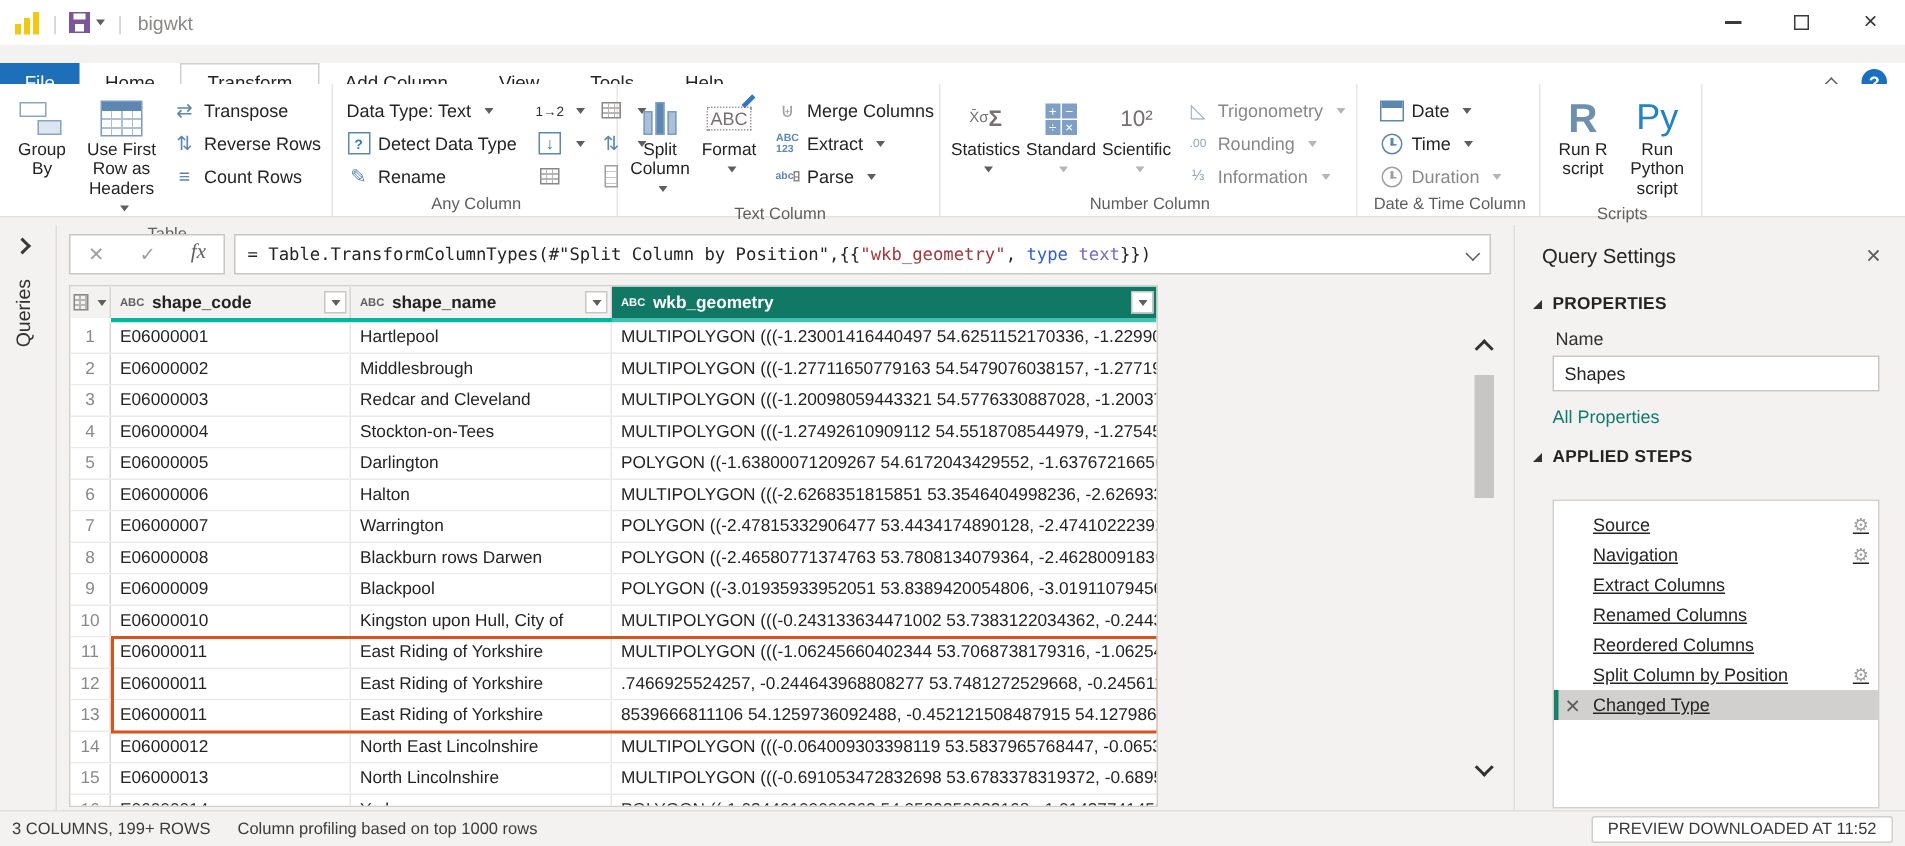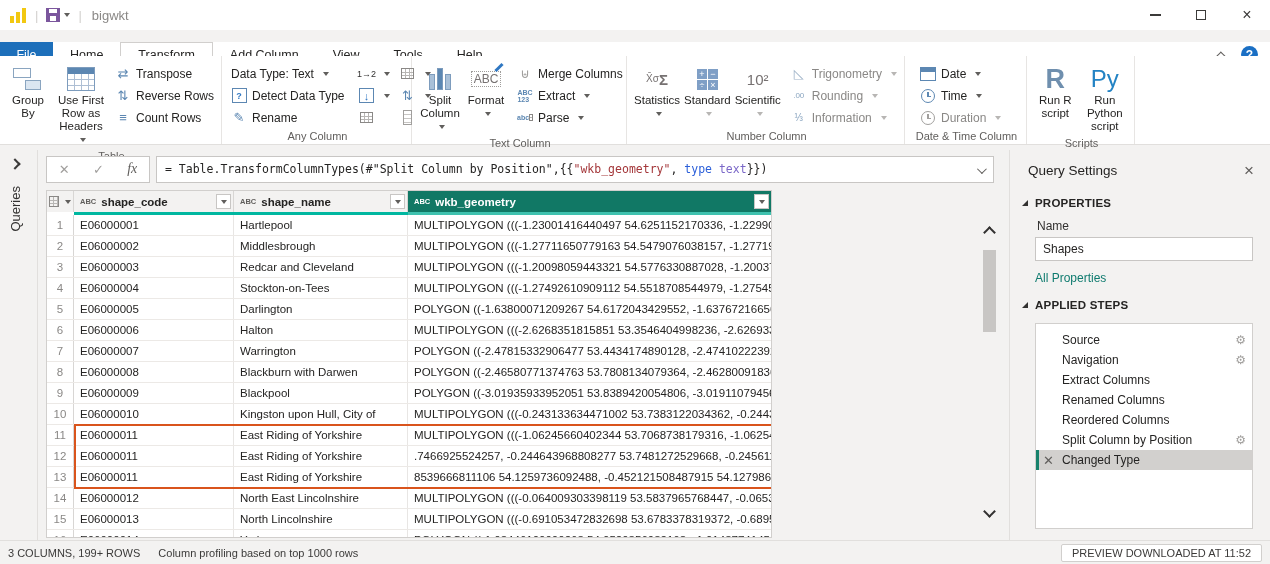--- a/index.html
+++ b/index.html
@@ -121,21 +121,21 @@
   .rightpanel { position:absolute; top:150px; right:0; width:261px; bottom:24px; background:#f3f2f1; border-left:1px solid #e1dfdd; }
   .qs-head { display:flex; align-items:center; padding:12px 16px 6px 18px; }
   .qs-title { font-size:13.5px; color:#252423; }
   .qs-close { margin-left:auto; color:#605e5c; font-size:17px; line-height:1; }
   .sec-head { display:flex; align-items:center; gap:7px; padding:12px 16px 6px 12px; }
   .tri { width:0; height:0; border-left:6px solid transparent; border-bottom:6px solid #323130; }
   .sec-title { font-weight:bold; font-size:11.5px; letter-spacing:.2px; }
   .qs-namelbl { padding:4px 16px 4px 27px; font-size:12px; color:#323130; }
   .qs-input { display:block; margin:0 16px 0 25px; width:218px; height:24px; border:1px solid #c8c6c4; background:#fff; font-family:"Liberation Sans",sans-serif; font-size:12px; padding:0 7px; color:#252423; }
   .qs-link { padding:10px 16px 2px 25px; font-size:12px; color:#0f7b6f; }
-  .steps-box { margin:6px 16px 0 25px; width:218px; height:206px; background:#fff; border:1px solid #d1cfcd; padding-top:6px; }
+  .steps-box { margin:16px 16px 0 25px; width:218px; height:206px; background:#fff; border:1px solid #d1cfcd; padding-top:6px;text-decoration:underline; }
   .step { position:relative; display:flex; align-items:center; height:20px; padding:0 6px 0 26px; font-size:12px; color:#252423; }
   .step .gear { margin-left:auto; color:#a19f9d; font-size:12px; }
   .step .del { position:absolute; left:7px; color:#605e5c; font-size:13px; line-height:1; }
   .step.selected { background:#d2d0ce; }
   .step.selected::before { content:""; position:absolute; left:0; top:0; bottom:0; width:3px; background:#17826c; }
 
   
   .statusbar { position:absolute; left:0; right:0; bottom:0; height:24px; background:#f3f2f1; border-top:1px solid #e1dfdd; display:flex; align-items:center; font-size:11px; color:#3b3a39; padding:0 8px; }
   .sb-left { white-space:nowrap; }
   .sb-mid { margin-left:18px; white-space:nowrap; }
@@ -511,21 +511,21 @@
           </div>
           <div class="trow">
             <div class="tcell rn">7</div>
             <div class="tcell c1">E06000007</div>
             <div class="tcell c2">Warrington</div>
             <div class="tcell c3">POLYGON ((-2.47815332906477 53.4434174890128, -2.474102223926...</div>
           </div>
           <div class="trow">
             <div class="tcell rn">8</div>
             <div class="tcell c1">E06000008</div>
-            <div class="tcell c2">Blackburn with Darwen</div>
+            <div class="tcell c2">Blackburn rows Darwen</div>
             <div class="tcell c3">POLYGON ((-2.46580771374763 53.7808134079364, -2.462800918363...</div>
           </div>
           <div class="trow">
             <div class="tcell rn">9</div>
             <div class="tcell c1">E06000009</div>
             <div class="tcell c2">Blackpool</div>
             <div class="tcell c3">POLYGON ((-3.01935933952051 53.8389420054806, -3.019110794567...</div>
           </div>
           <div class="trow">
             <div class="tcell rn">10</div>

